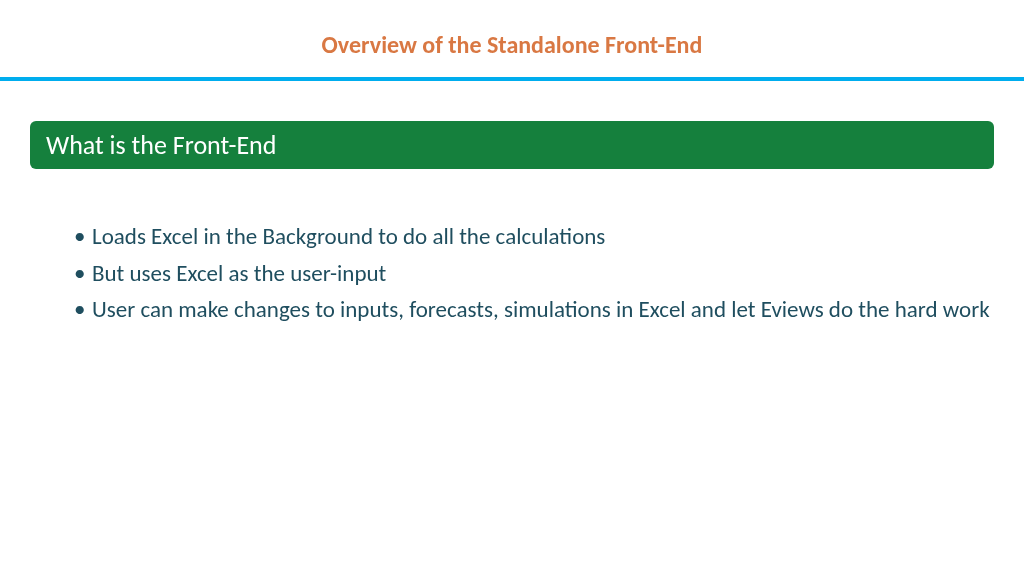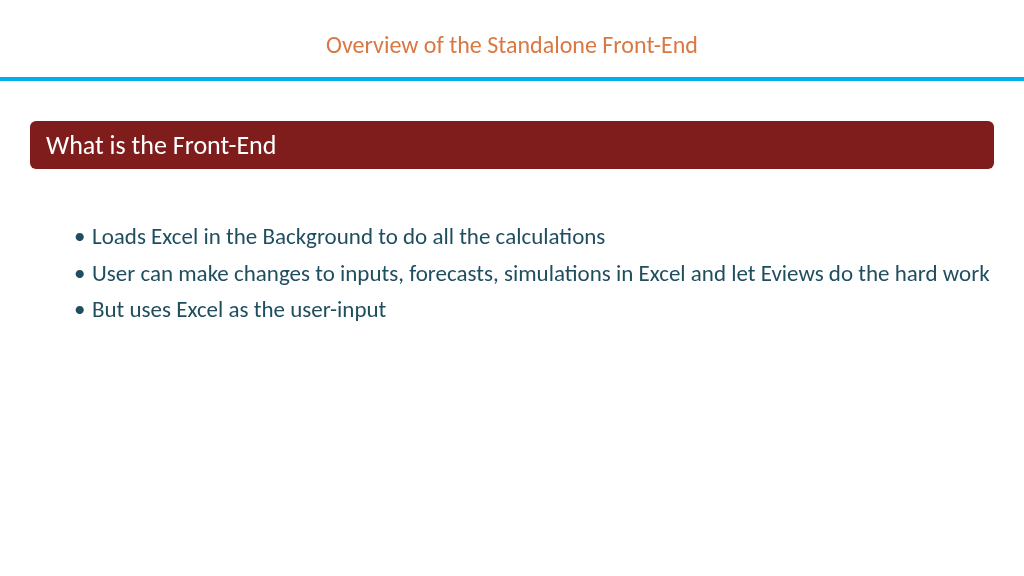--- a/index.html
+++ b/index.html
@@ -11,33 +11,33 @@
       width: 1024px;
       height: 576px;
       background: #ffffff;
       font-family: Calibri, 'Segoe UI', Arial, sans-serif;
       overflow: hidden;
     }
     .slide-title {
       text-align: center;
       color: #d97843;
       font-size: 24px;
-      font-weight: normal;
+      font-weight: bold;
       padding: 30px 0 18px 0;
     }
     .title-underline {
       height: 4px;
       background: #00adee;
       width: 100%;
     }
     .content {
       padding: 40px 30px 0 30px;
     }
     .section-header {
-      background: #7f1d1d;
+      background: #15803d;
       color: #ffffff;
       font-size: 26px;
       font-weight: normal;
       padding: 8px 16px;
       border-radius: 6px;
       margin-bottom: 50px;
     }
     .bullet-list {
       list-style: none;
       padding-left: 44px;
@@ -60,16 +60,16 @@
 </head>
 <body>
 
 <div class="slide-title">Overview of the Standalone Front-End</div>
 <div class="title-underline"></div>
 
 <div class="content">
   <div class="section-header">What is the Front-End</div>
   <ul class="bullet-list">
     <li>Loads Excel in the Background to do all the calculations</li>
+    <li>But uses Excel as the user-input</li>
     <li>User can make changes to inputs, forecasts, simulations in Excel and let Eviews do the hard work</li>
-    <li>But uses Excel as the user-input</li>
   </ul>
 </div>
 
 </body></html>

